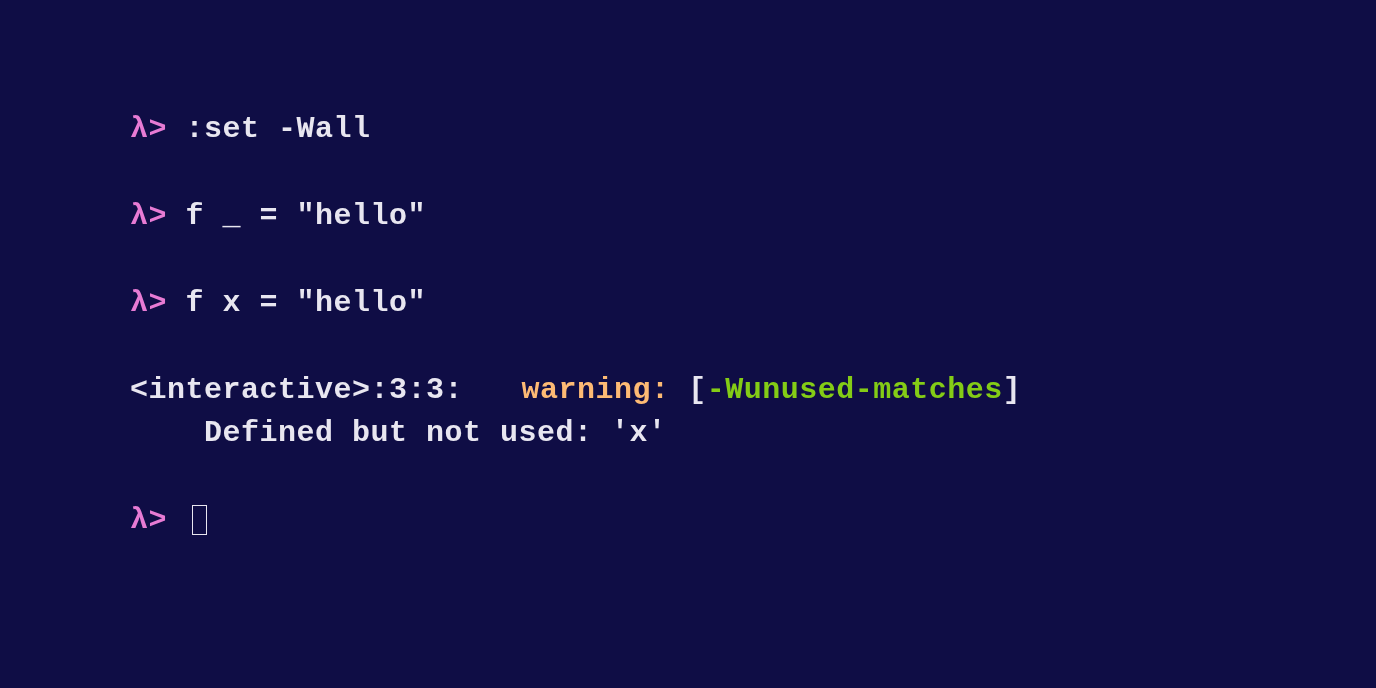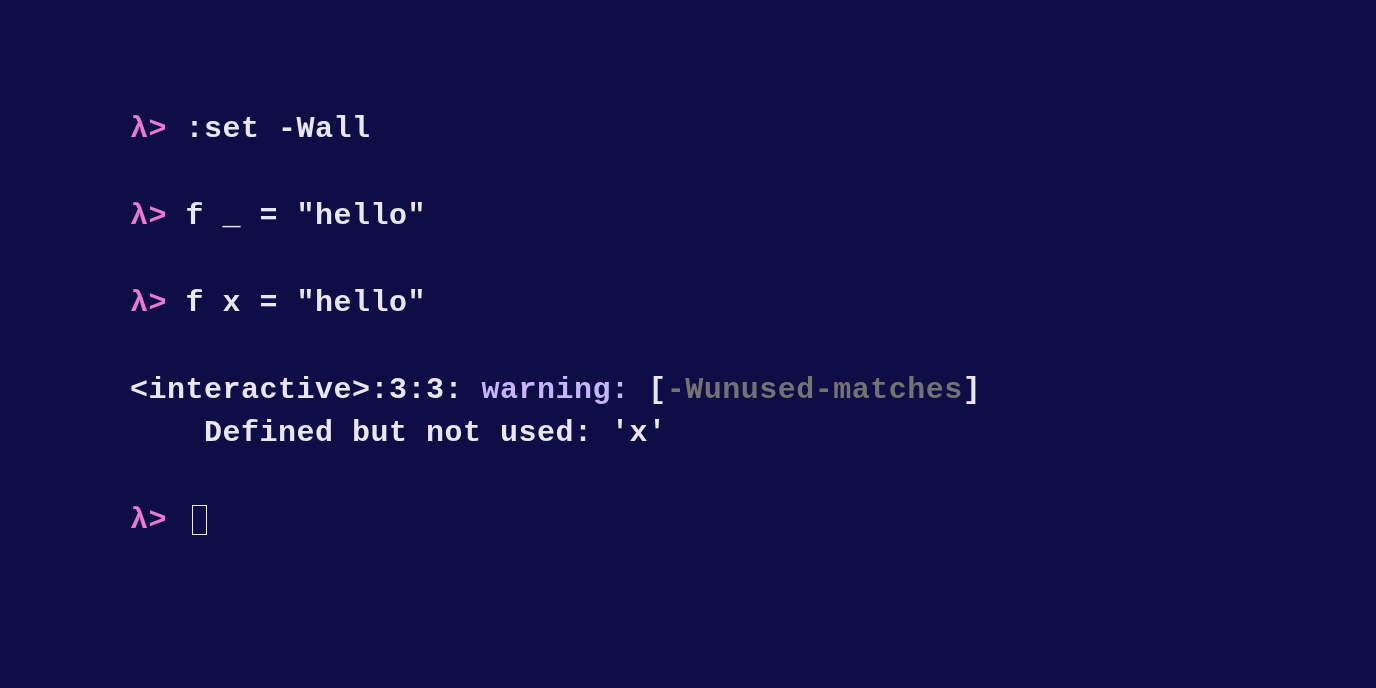--- a/index.html
+++ b/index.html
@@ -19,24 +19,25 @@
       margin-bottom: 48px;
       white-space: pre;
     }
     .line.tight {
       margin-bottom: 4px;
     }
     .prompt {
       color: #e77bd4;
     }
     .magenta {
-      color: #c4b5fd;
+      color: #fdba74;
+      margin-left: 40px;
     }
     .pink {
-      color: #737373;
+      color: #84cc16;
     }
     .cursor {
       display: inline-block;
       width: 15px;
       height: 30px;
       border: 1.5px solid #e8e6f0;
       vertical-align: text-bottom;
       margin-left: 6px;
       position: relative;
       top: -2px;

